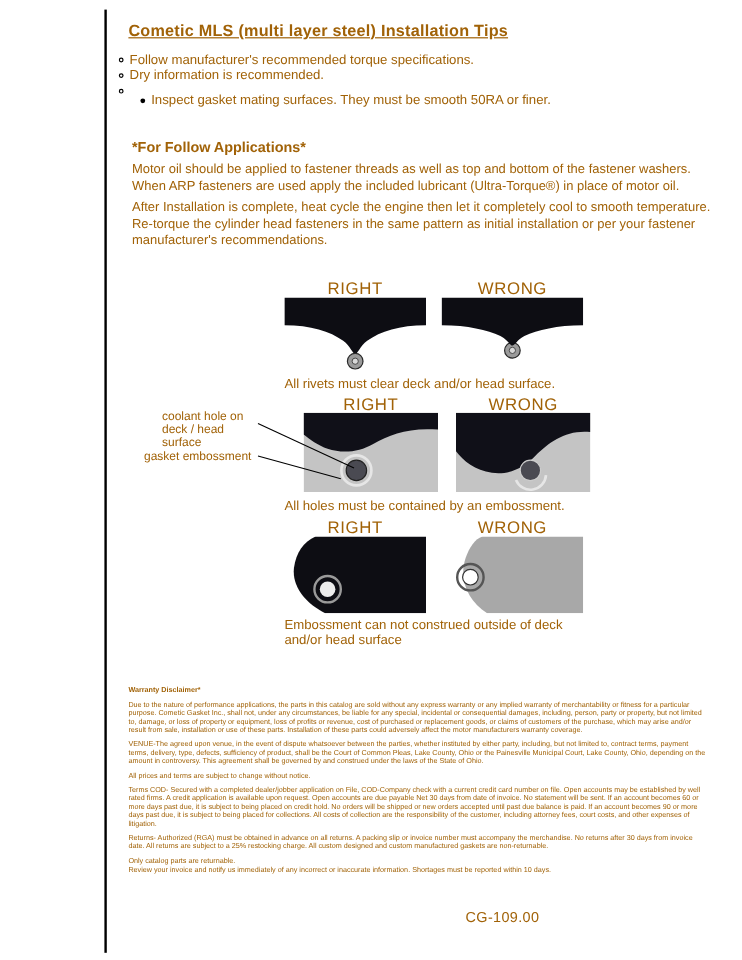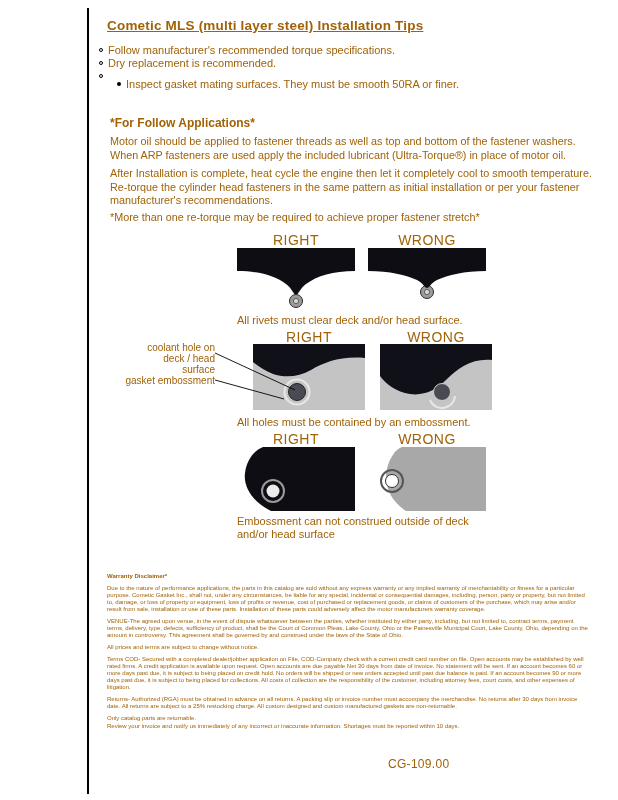--- a/index.html
+++ b/index.html
@@ -13,21 +13,21 @@
   .title { font-size:13.5px; font-weight:bold; text-decoration:underline; letter-spacing:0.2px; }
   .bullets { font-size:11px; line-height:13px; width:505px; }
   .b-row { display:flex; align-items:flex-start; }
   .marker-open { flex:0 0 auto; width:4px; height:4px; border:1px solid #000; border-radius:50%; margin:4px 5px 0 0; }
   .marker-fill { flex:0 0 auto; width:4px; height:4px; background:#000; border-radius:50%; margin:4px 5px 0 0; }
   .sub { margin-left:18px; }
   .h2 { font-size:12px; font-weight:bold; }
   .para { font-size:10.8px; line-height:13.5px; width:496px; }
   .dg-label { font-size:14px; text-align:center; letter-spacing:0.5px; }
   .caption { font-size:11px; line-height:12.5px; }
-  .callout { font-size:10px; line-height:11px; text-align:right; }
+  .callout { font-size:10px; line-height:11px; }
   .legal { width:484px; font-size:6px; line-height:7px; }
   .legal-h { font-size:6px; font-weight:bold; margin-bottom:5px; }
   .legal p { margin-bottom:5px; }
   .footer-code { font-size:12px; letter-spacing:0.3px; }
   svg.diag { display:block; }
 </style>
 </head>
 <body>
 
 <div class="page">
@@ -36,35 +36,34 @@
 
   <div class="abs title" style="left:107px; top:18px;">Cometic MLS (multi layer steel) Installation Tips</div>
 
   <div class="abs bullets" style="left:99px; top:44px;">
     <div class="b-row">
       <span class="marker-open"></span>
       <span>Follow manufacturer's recommended torque specifications.</span>
     </div>
     <div class="b-row">
       <span class="marker-open"></span>
-      <span>Dry replacement is recommended.</span>
+      <span>Dry information is recommended.</span>
     </div>
     <div class="b-row">
       <span class="marker-open"></span>
     </div>
     <div class="b-row sub">
       <span class="marker-fill"></span>
       <span>Inspect gasket mating surfaces.  They must be smooth 50RA or finer.</span>
     </div>
   </div>
 
   <div class="abs h2" style="left:110px; top:116px;">*For Follow Applications*</div>
   <div class="abs para" style="left:110px; top:135px;">Motor oil should be applied to fastener threads as well as top and bottom of the fastener washers. When ARP fasteners are used apply the included lubricant (Ultra-Torque®) in place of motor oil.</div>
   <div class="abs para" style="left:110px; top:167px;">After Installation is complete, heat cycle the engine then let it completely cool to smooth temperature. Re-torque the cylinder head fasteners in the same pattern as initial installation or per your fastener manufacturer's recommendations.</div>
-  <div class="abs para" style="left:110px; top:211px; width:505px;">*More than one re-torque may be required to achieve proper fastener stretch*</div>
 
   <div class="abs dg-label" style="left:237px; top:232px; width:118px;">RIGHT</div>
   <div class="abs dg-label" style="left:368px; top:232px; width:118px;">WRONG</div>
 
   <svg class="abs diag" style="left:237px; top:248px;" width="118" height="62" viewBox="0 0 118 62">
     <rect width="118" height="62" fill="#ffffff"></rect>
     <path d="M0,0 H118 V23 C96,23 80,28 69,36 C63,40.5 61,47 59,47 C57,47 55,40.5 49,36 C38,28 22,23 0,23 Z" fill="#0d0d13"></path>
     <circle cx="59" cy="53" r="6.5" fill="#9b9b9b" stroke="#2a2a2a" stroke-width="1"></circle>
     <circle cx="59" cy="53" r="2.6" fill="#d8d8d8" stroke="#444" stroke-width="0.8"></circle>
   </svg>

